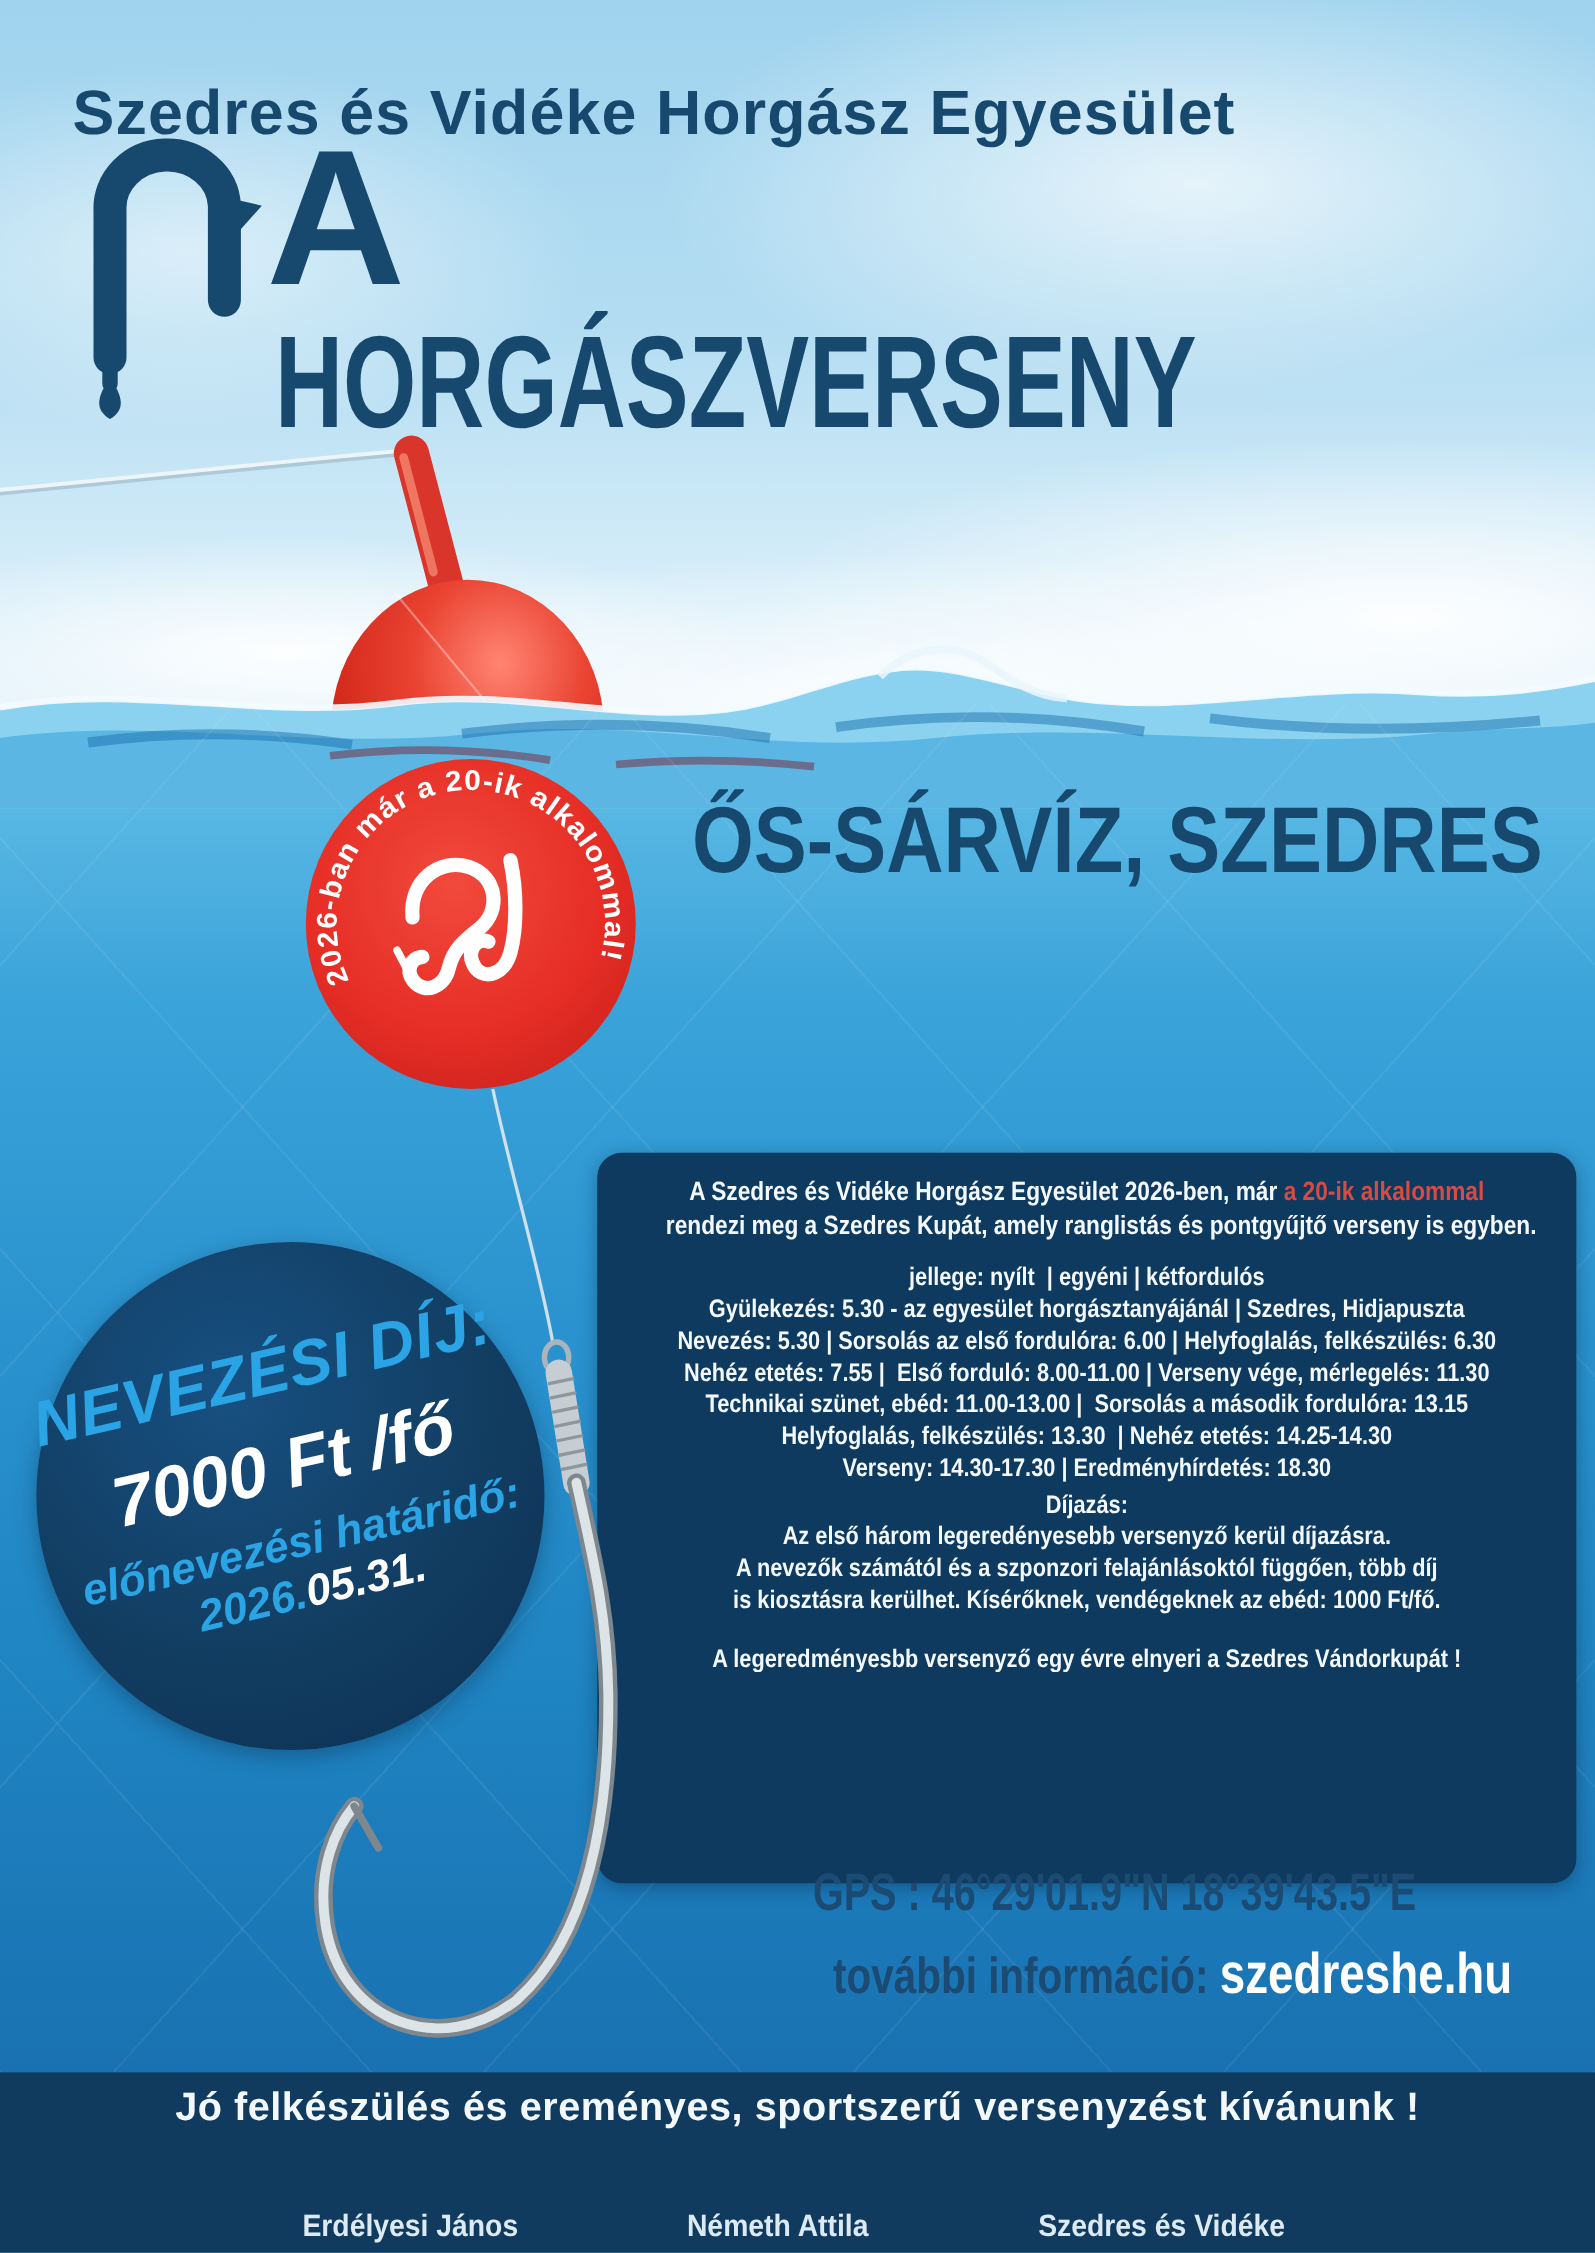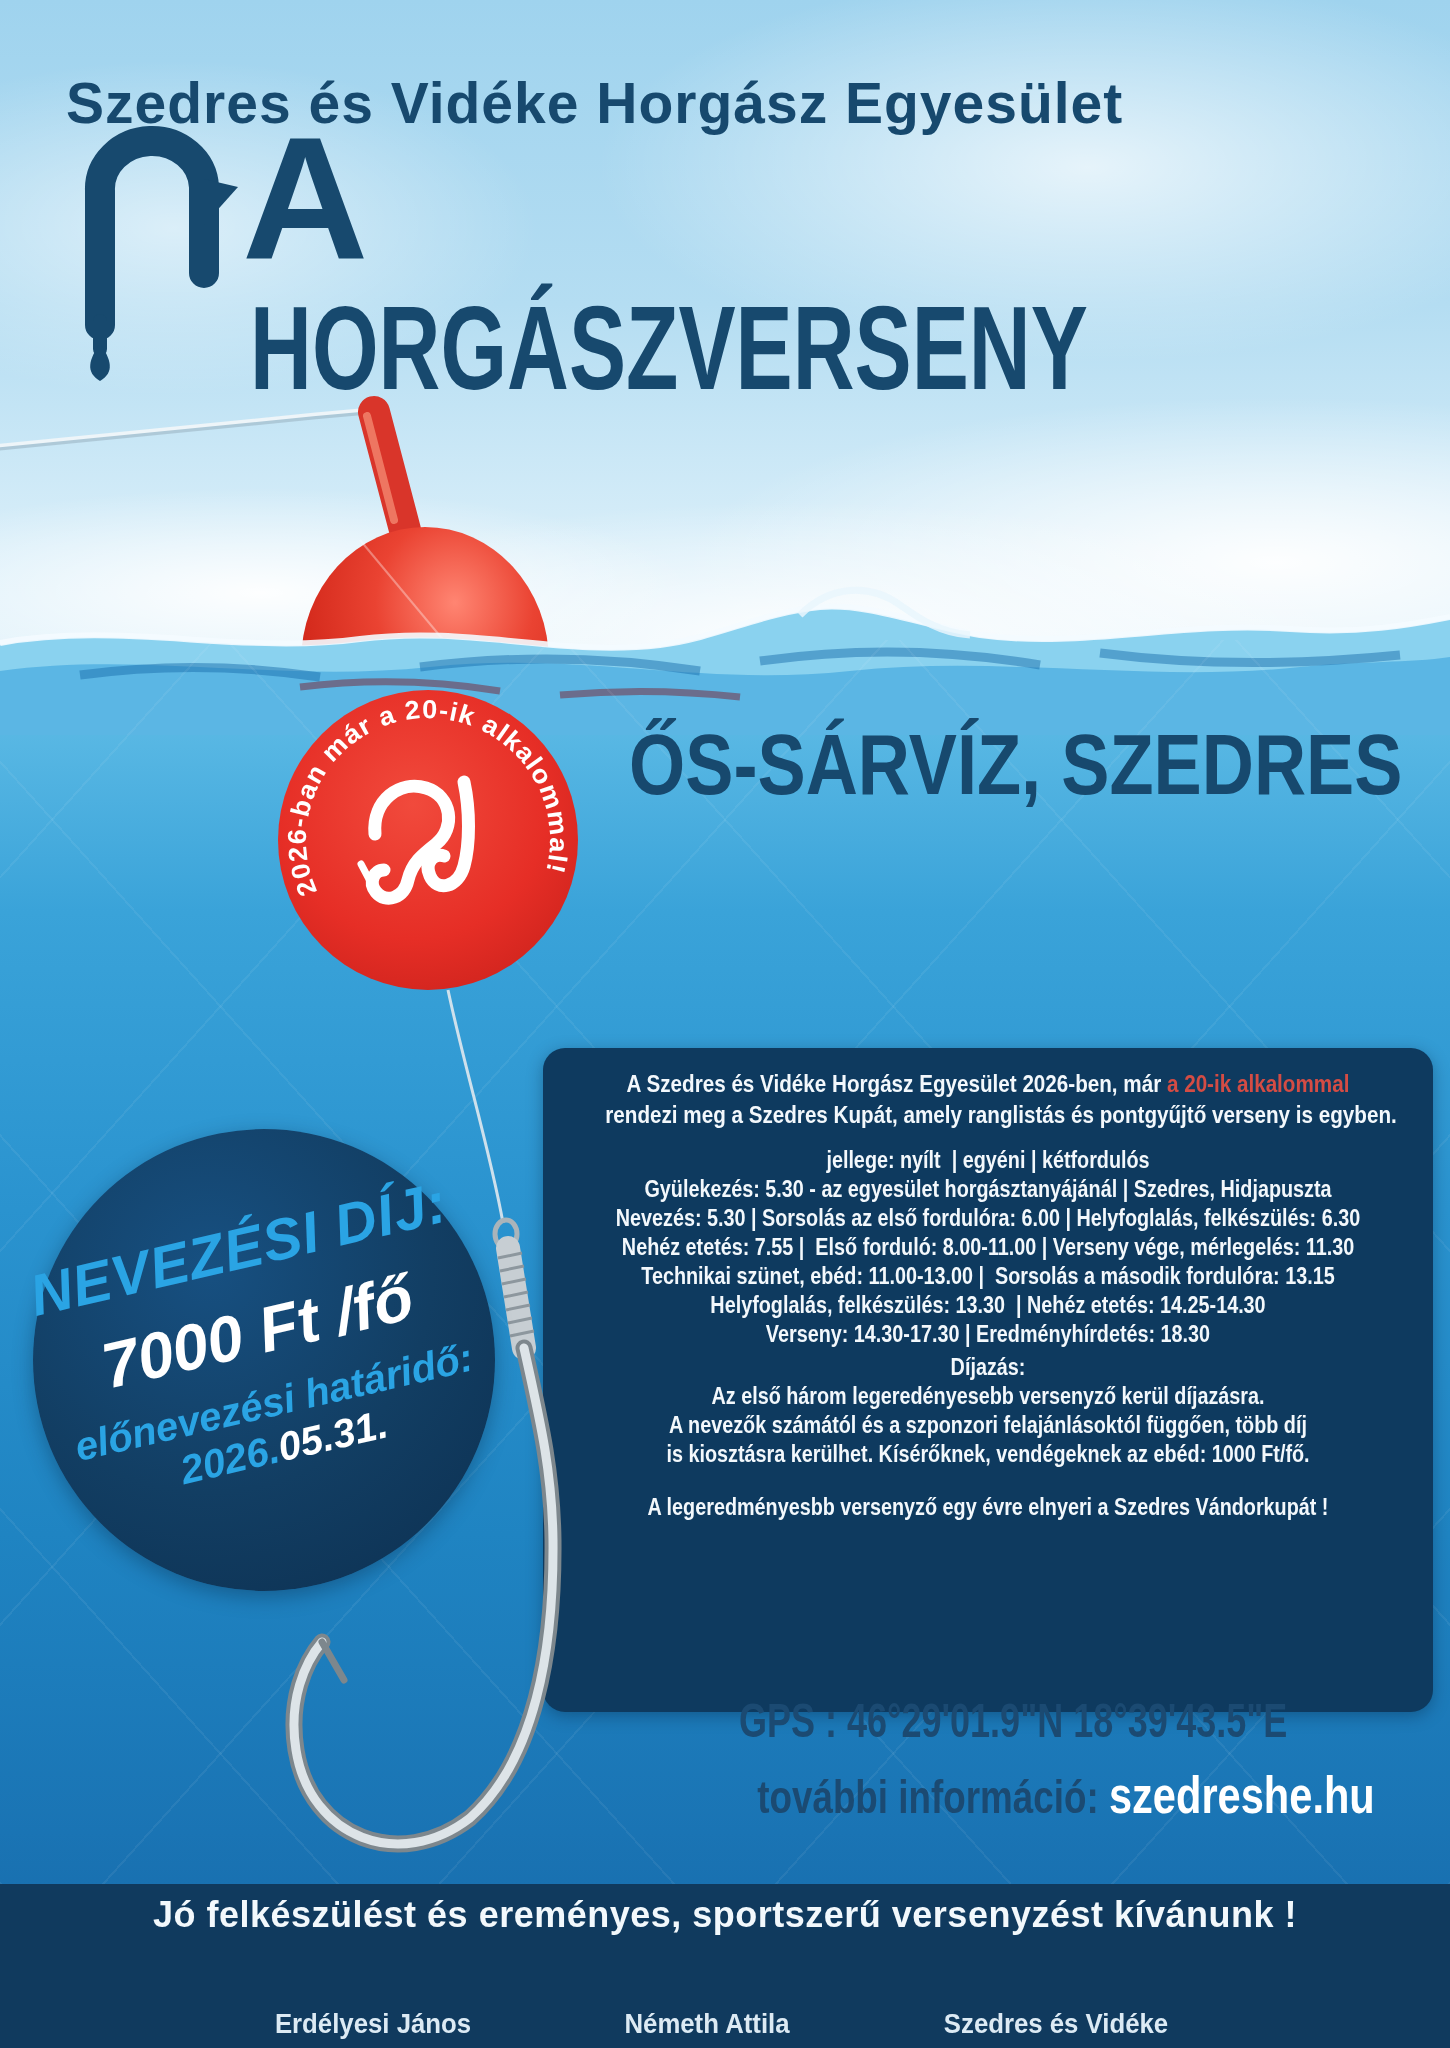--- a/index.html
+++ b/index.html
@@ -198,21 +198,21 @@
       <div class="fee-ddate"><span class="yr">2026.</span><span class="dy">05.31.</span></div>
     </div>
   </div>
 
   <div class="gps">GPS : 46°29'01.9"N 18°39'43.5"E</div>
   <div class="moreinfo">
     <span class="lbl">további információ: </span><span class="site">szedreshe.hu</span>
   </div>
 
   <div class="footer">
-    <div class="fmsg">Jó felkészülést és ereményes, sportszerű versenyzést kívánunk !</div>
+    <div class="fmsg">Jó felkészülés és ereményes, sportszerű versenyzést kívánunk !</div>
     <div class="fcol c1">
       <div>Erdélyesi János</div>
       
       
     </div>
     <div class="fcol c2">
       <div>Németh Attila</div>
       
       
     </div>

